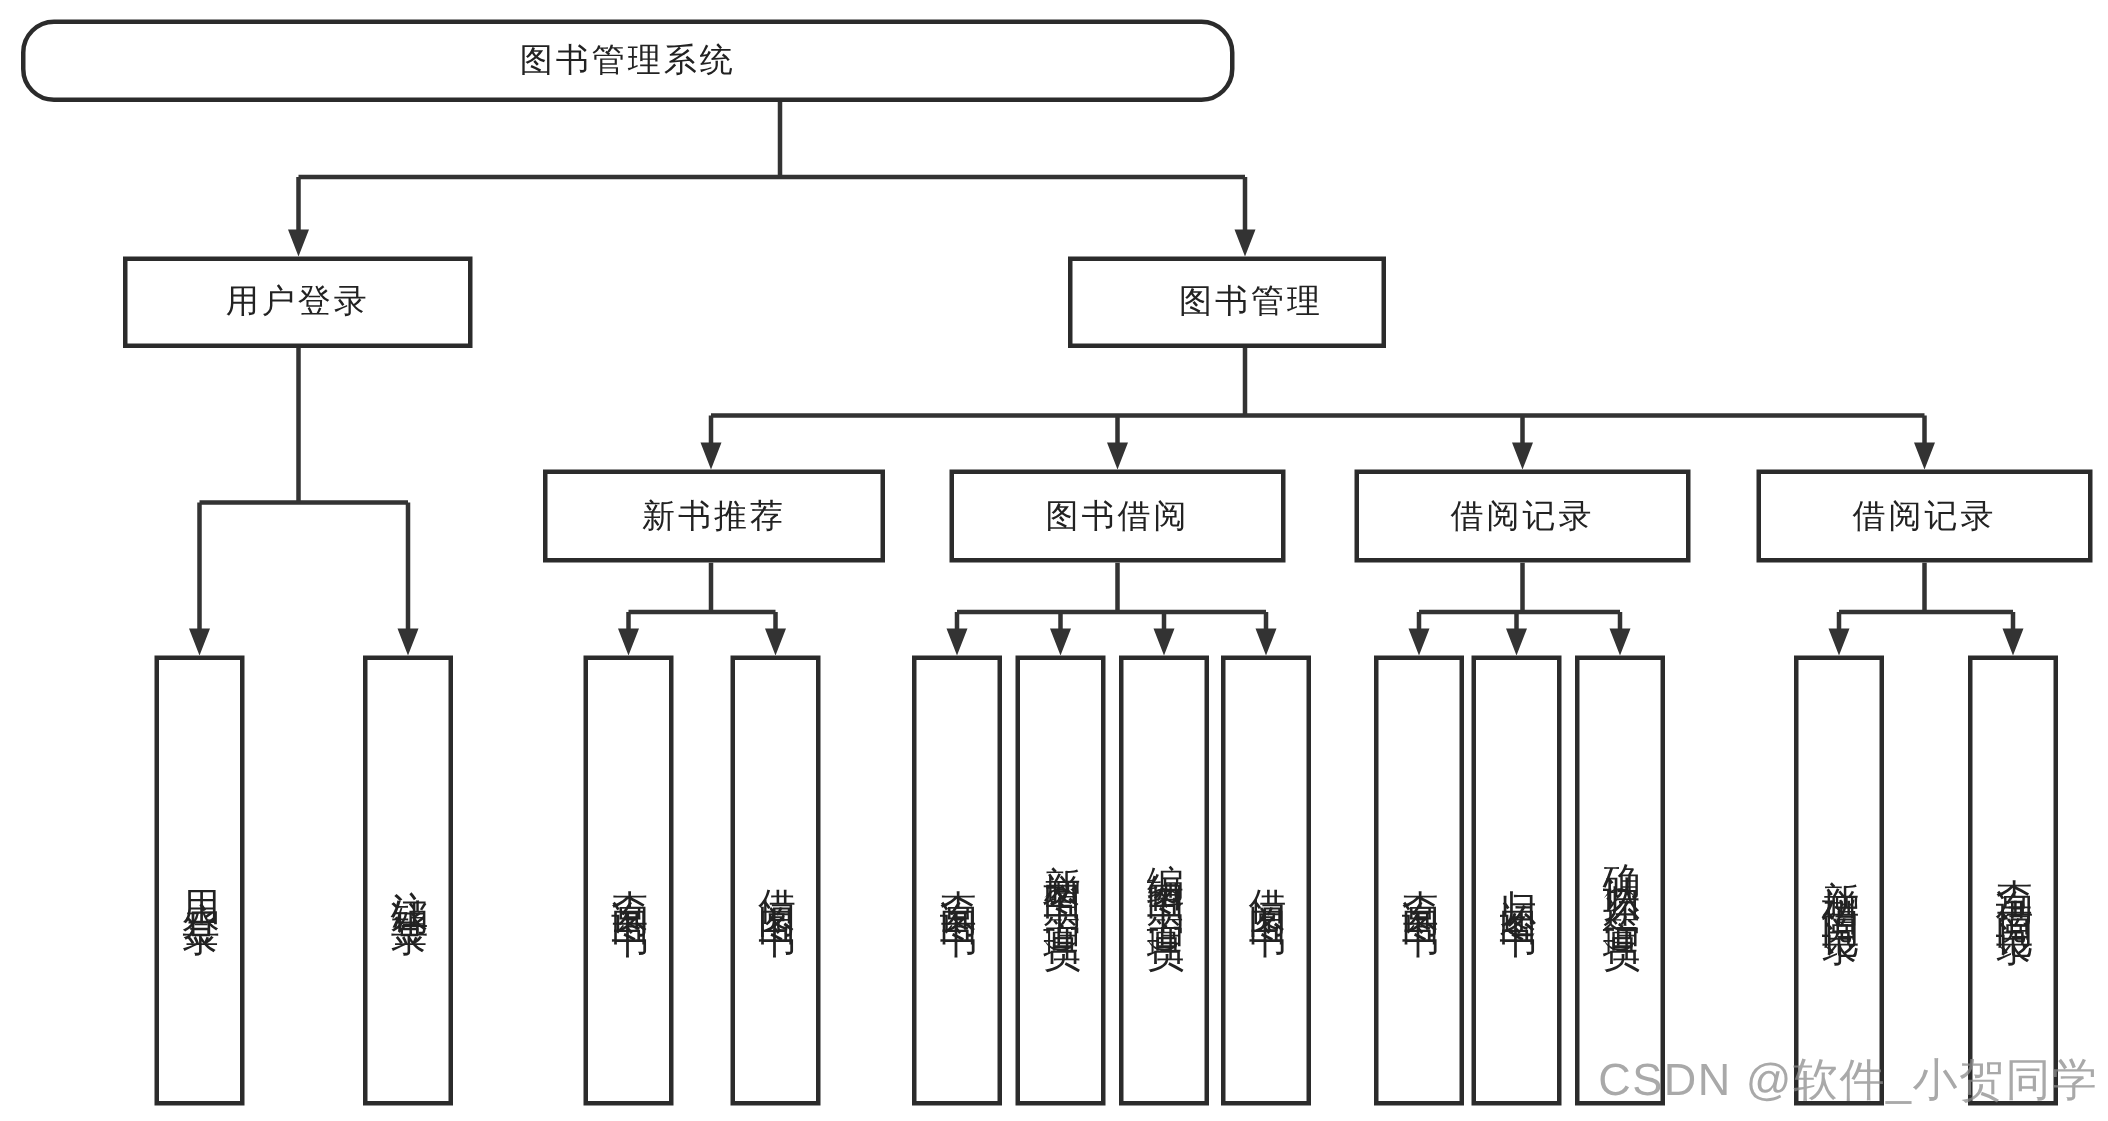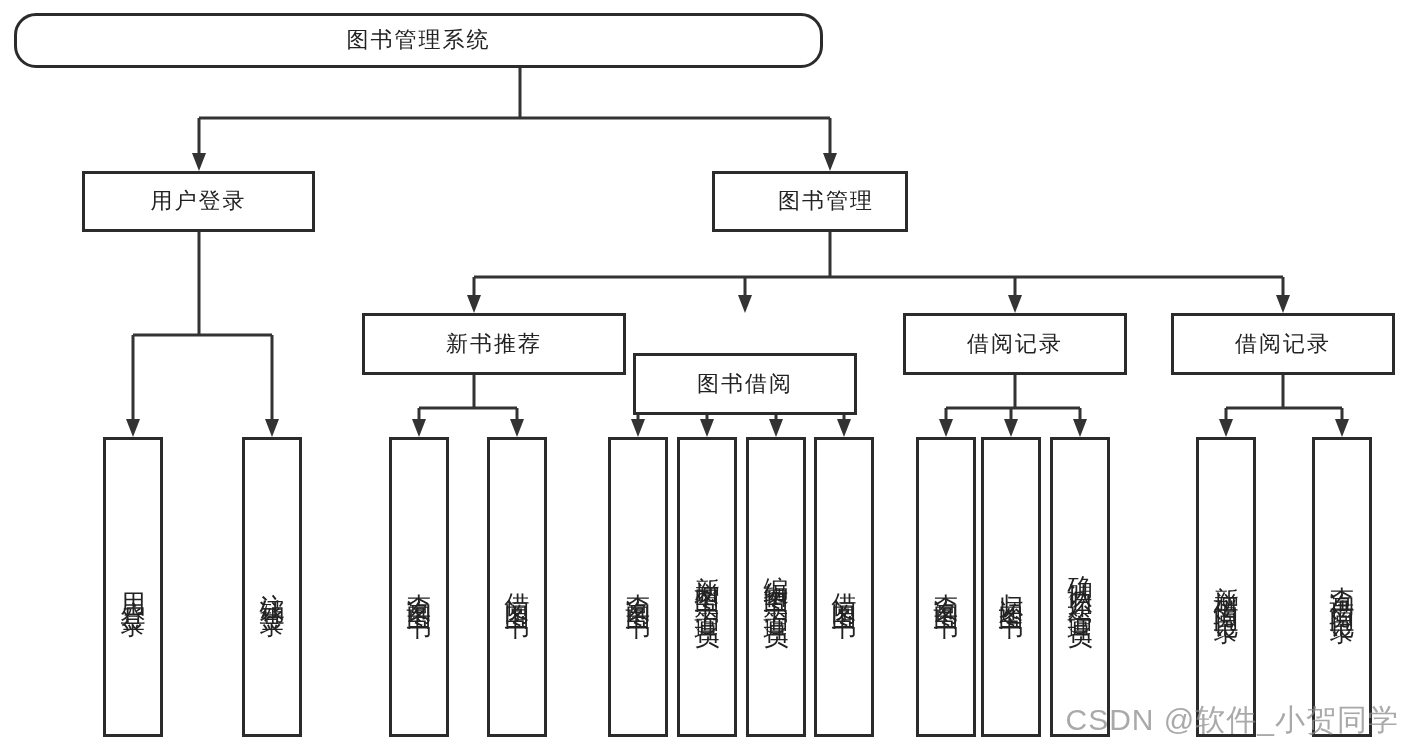--- a/index.html
+++ b/index.html
@@ -84,28 +84,28 @@
       M1335 419 L1349 419 L1342 437 Z"></path>
   </svg>
 
   <div class="node h-node" style="left:14px; top:13px; width:809px; height:55px;border-radius:22px;">
     <span>图书管理系统</span>
   </div>
 
   <div class="node h-node" style="left:82px; top:171px; width:233px; height:61px;">
     <span>用户登录</span>
   </div>
-  <div class="node h-node" style="left:712px; top:171px; width:196px; height:61px;padding-left:32px;">
+  <div class="node h-node" style="left:712px; top:171px; width:212px; height:61px;padding-left:32px;">
     <span>图书管理</span>
   </div>
 
-  <div class="node h-node" style="left:362px; top:313px; width:264px; height:62px;">
+  <div class="node h-node" style="left:362px; top:313px; width:228px; height:62px;">
     <span>新书推荐</span>
   </div>
-  <div class="node h-node" style="left:633px; top:313px; width:224px; height:62px;margin-top:40px;">
+  <div class="node h-node" style="left:633px; top:313px; width:224px; height:62px;">
     <span>图书借阅</span>
   </div>
   <div class="node h-node" style="left:903px; top:313px; width:224px; height:62px;">
     <span>借阅记录</span>
   </div>
   <div class="node h-node" style="left:1171px; top:313px; width:224px; height:62px;align-items:center;">
     <span>借阅记录</span>
   </div>
 
   <div class="node v-node" style="left:103px; top:437px; width:60px; height:300px;">

